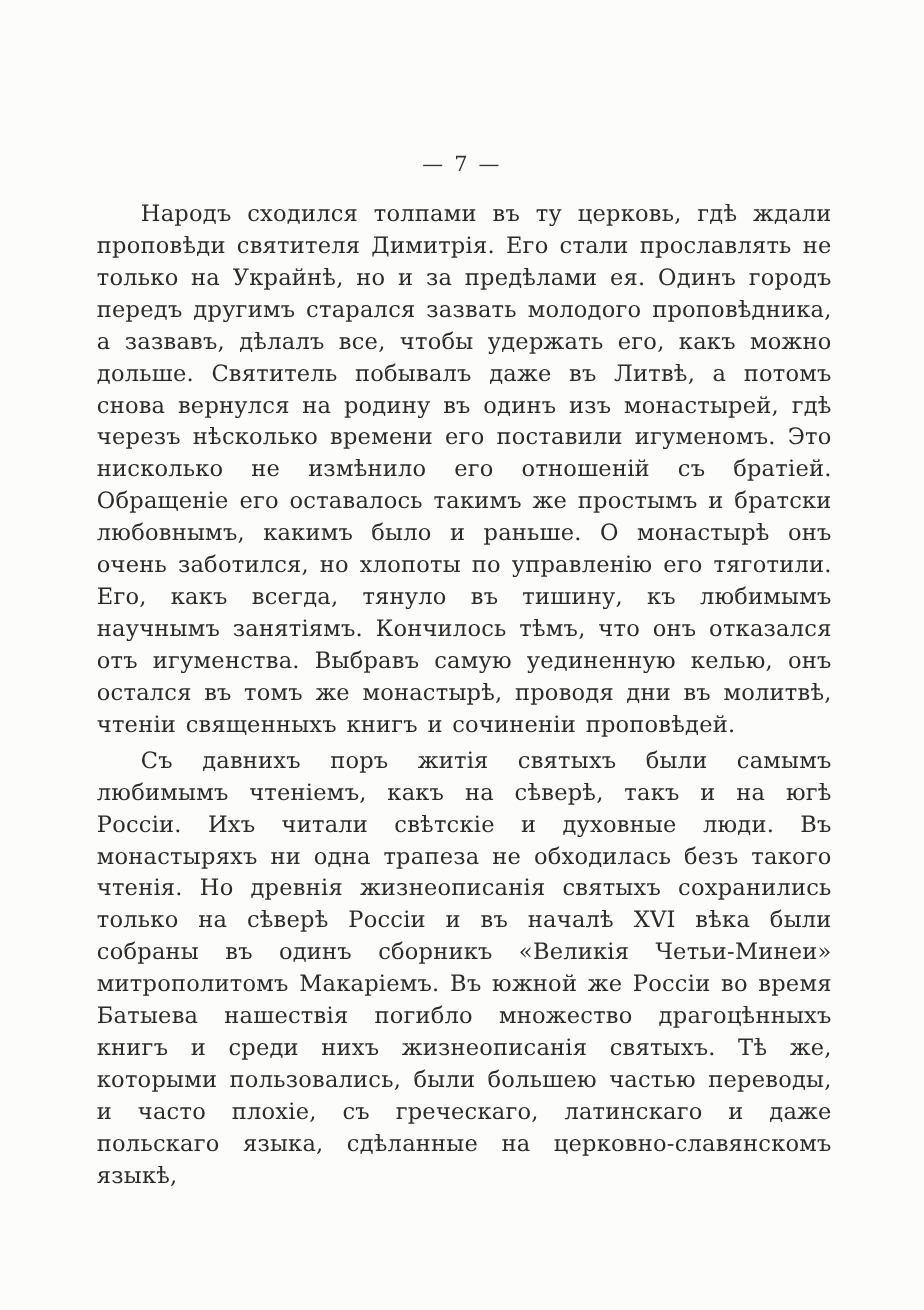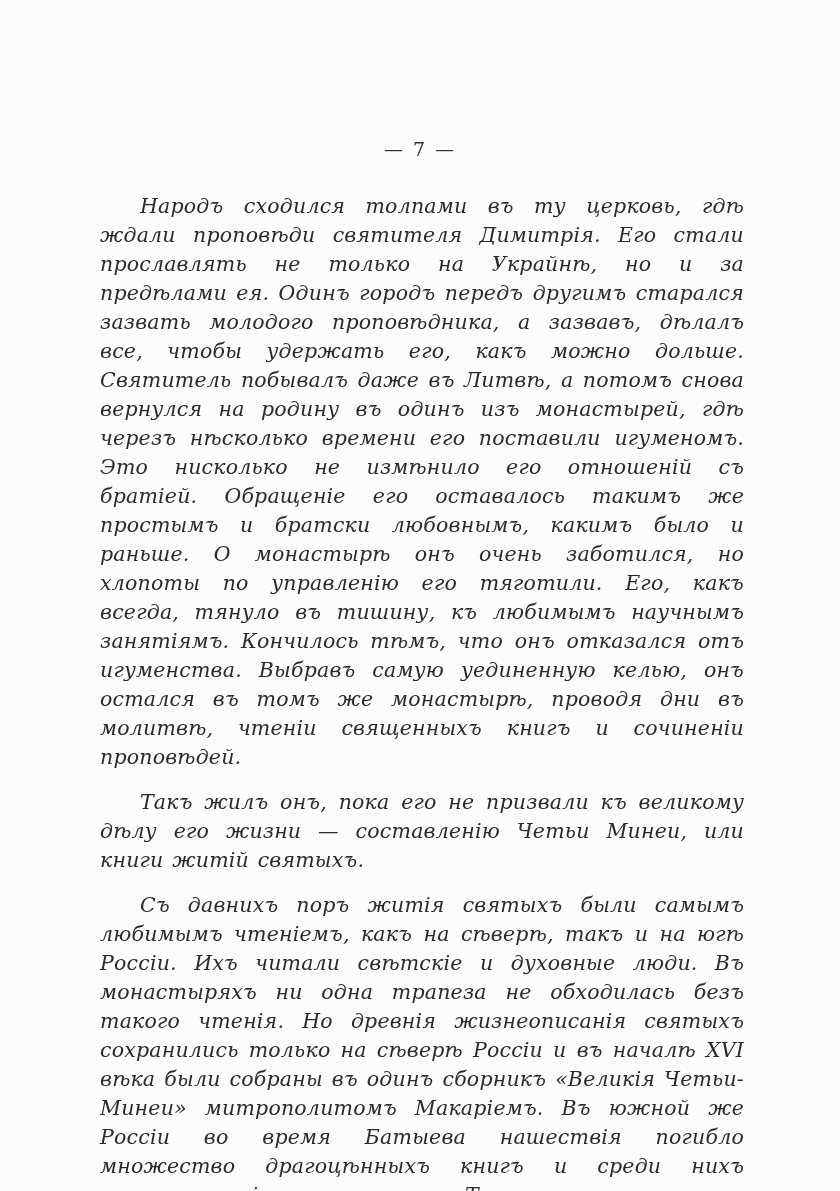--- a/index.html
+++ b/index.html
@@ -35,30 +35,28 @@
       top: 176px;
       left: 84px;
       width: 676px;
       font-size: 20.5px;
       line-height: 29px;
       text-align: justify;
       letter-spacing: 0.2px;
       word-spacing: 2px;
     }
     .para {
-      margin: 16px;
+      margin: 4px;
       padding: 0;
       text-indent: 40px;
-      font-style: italic;
     }
   </style>
 </head>
 <body>
 
 <div class="page">
   <div class="page-number">— 7 —</div>
 
   <div class="text-block">
     <p class="para">Народъ сходился толпами въ ту церковь, гдѣ ждали проповѣди святителя Димитрія. Его стали прославлять не только на Украйнѣ, но и за предѣлами ея. Одинъ городъ передъ другимъ старался зазвать молодого проповѣдника, а зазвавъ, дѣлалъ все, чтобы удержать его, какъ можно дольше. Святитель побывалъ даже въ Литвѣ, а потомъ снова вернулся на родину въ одинъ изъ монастырей, гдѣ черезъ нѣсколько времени его поставили игуменомъ. Это нисколько не измѣнило его отношеній съ братіей. Обращеніе его оставалось такимъ же простымъ и братски любовнымъ, какимъ было и раньше. О монастырѣ онъ очень заботился, но хлопоты по управленію его тяготили. Его, какъ всегда, тянуло въ тишину, къ любимымъ научнымъ занятіямъ. Кончилось тѣмъ, что онъ отказался отъ игуменства. Выбравъ самую уединенную келью, онъ остался въ томъ же монастырѣ, проводя дни въ молитвѣ, чтеніи священныхъ книгъ и сочиненіи проповѣдей.</p>
-    <p class="para">Такъ жилъ онъ, пока его не призвали къ великому дѣлу его жизни — составленію Четьи Минеи, или книги житій святыхъ.</p>
     <p class="para">Съ давнихъ поръ житія святыхъ были самымъ любимымъ чтеніемъ, какъ на сѣверѣ, такъ и на югѣ Россіи. Ихъ читали свѣтскіе и духовные люди. Въ монастыряхъ ни одна трапеза не обходилась безъ такого чтенія. Но древнія жизнеописанія святыхъ сохранились только на сѣверѣ Россіи и въ началѣ XVI вѣка были собраны въ одинъ сборникъ «Великія Четьи-Минеи» митрополитомъ Макаріемъ. Въ южной же Россіи во время Батыева нашествія погибло множество драгоцѣнныхъ книгъ и среди нихъ жизнеописанія святыхъ. Тѣ же, которыми пользовались, были большею частью переводы, и часто плохіе, съ греческаго, латинскаго и даже польскаго языка, сдѣланные на церковно-славянскомъ языкѣ,</p>
   </div>
 </div>
 
 </body></html>

